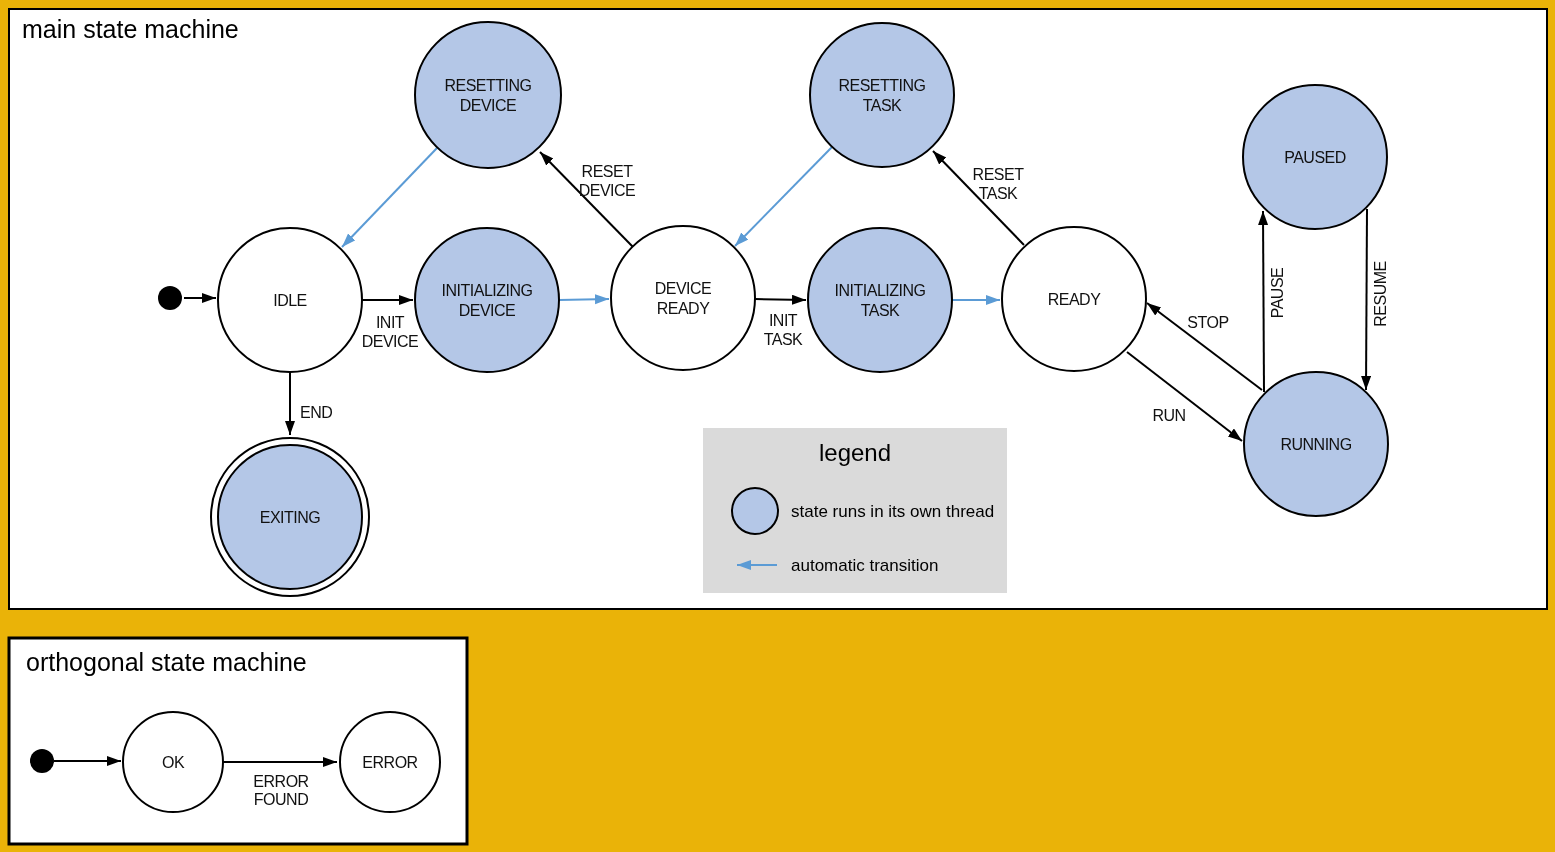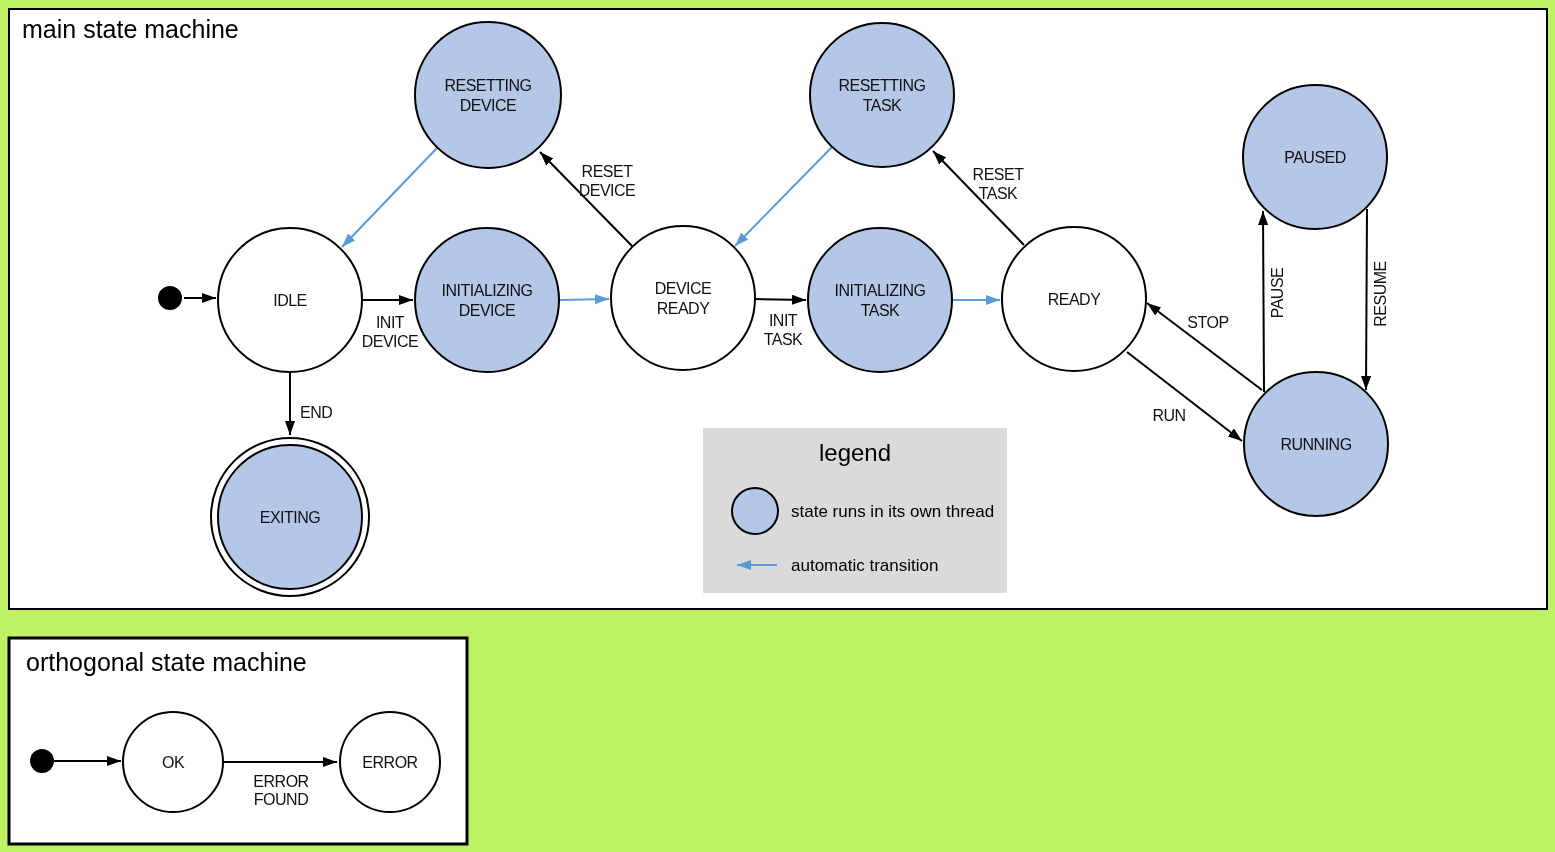--- a/index.html
+++ b/index.html
@@ -1,16 +1,16 @@
 <!DOCTYPE html>
 <html><head>
 <meta charset="utf-8">
 <style>
   html, body { margin: 0; padding: 0; background: #ffffff; }
-  .stage { width: 1555px; height: 852px; position: relative; background: #bef264; }
+  .stage { width: 1555px; height: 852px; position: relative; background: #eab308; }
   svg { display: block; }
   .panel { fill: #ffffff; stroke: #000000; }
   .title { font-family: "Liberation Sans", sans-serif; font-size: 25px; fill: #000;
            dominant-baseline: central; }
   .lbl { font-family: "Liberation Sans", sans-serif; font-size: 16px; fill: #111;
          letter-spacing: -0.5px; text-anchor: middle; dominant-baseline: central; }
   .lbl-start { text-anchor: start; }
   .legend-title { font-family: "Liberation Sans", sans-serif; font-size: 24px; fill: #000;
                   text-anchor: middle; dominant-baseline: central; }
   .legend-text { font-family: "Liberation Sans", sans-serif; font-size: 17px; fill: #000;

